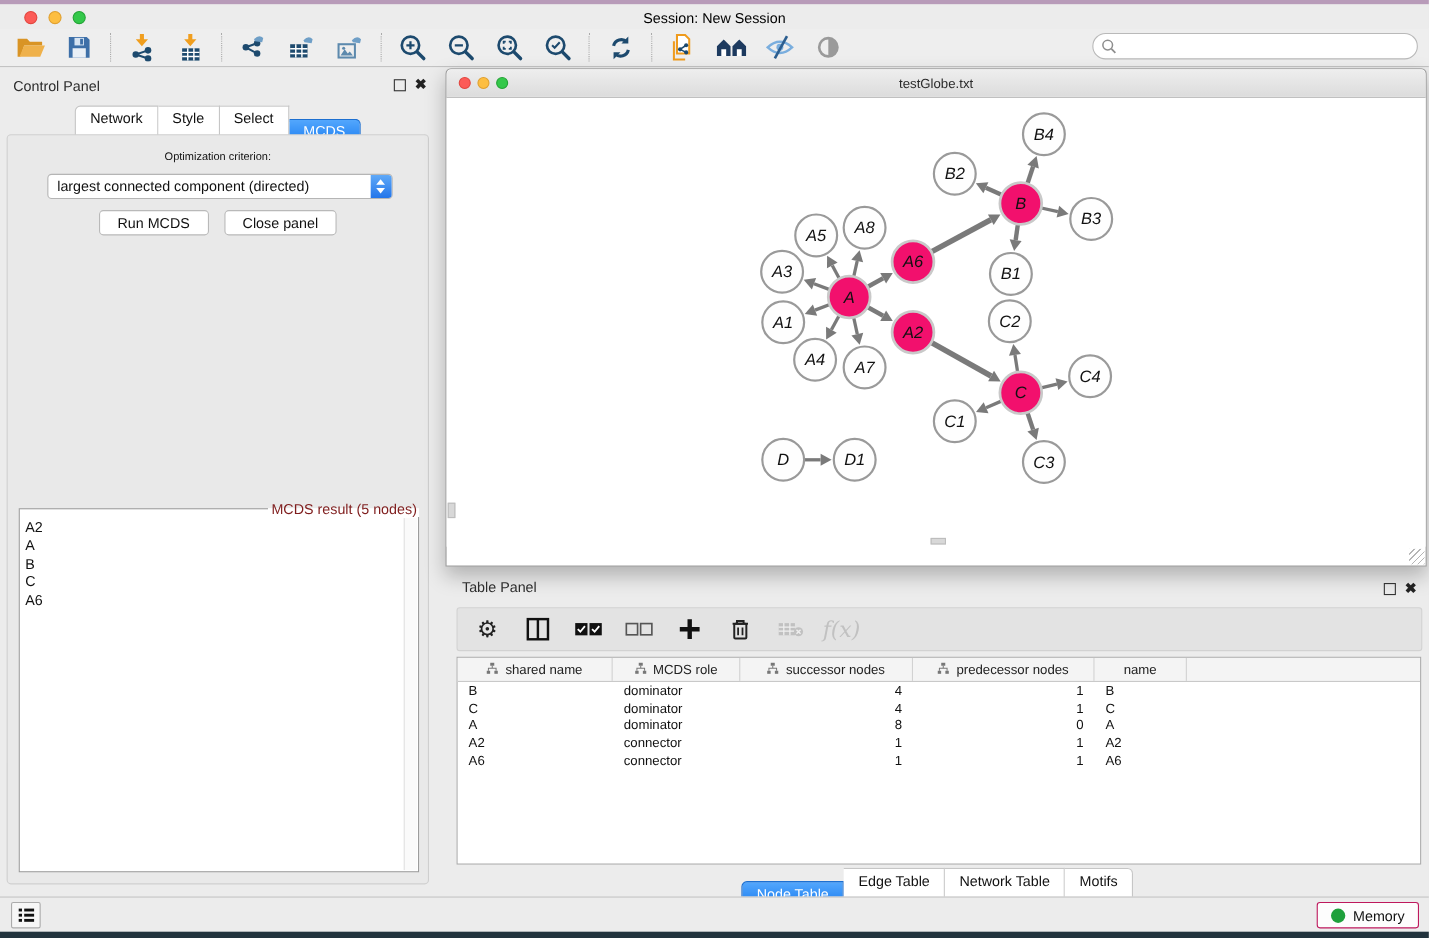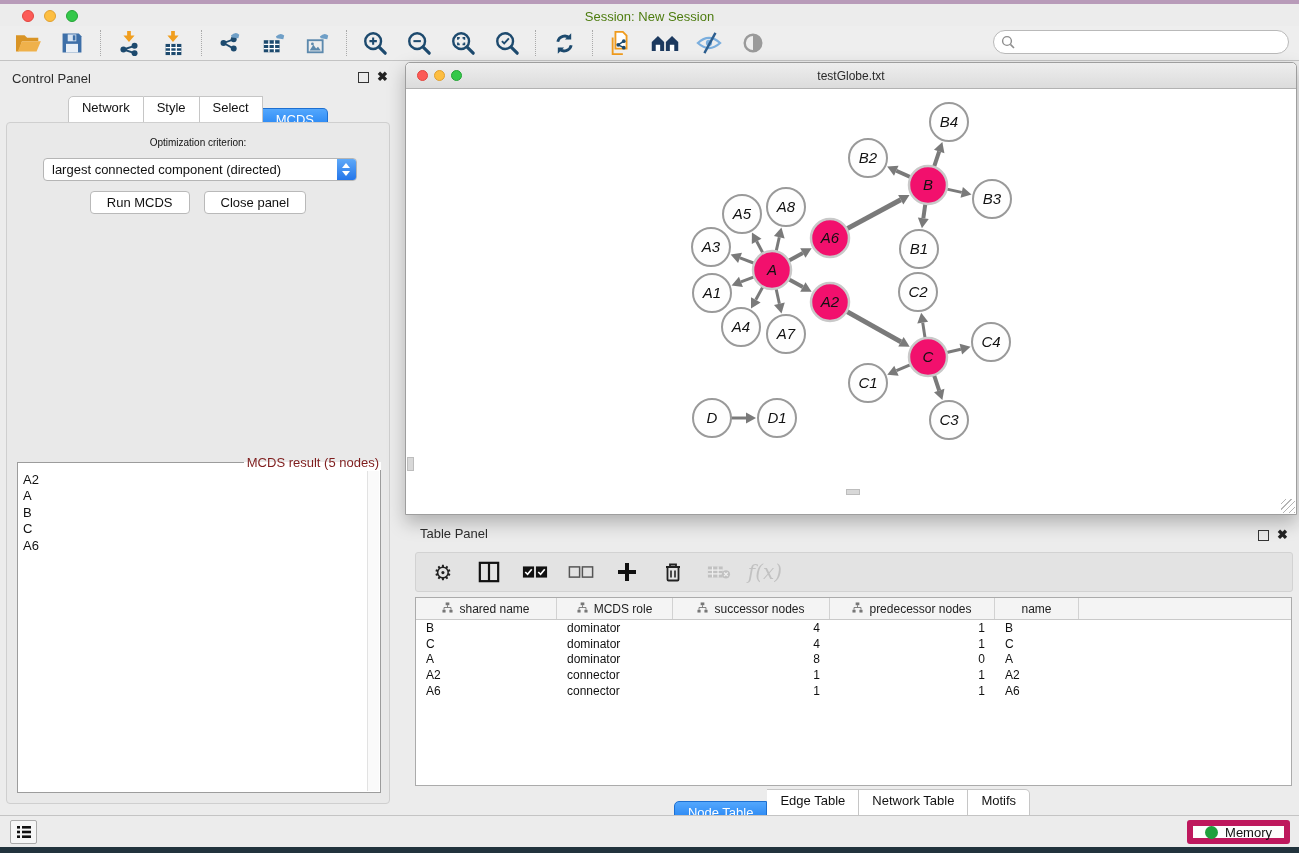--- a/index.html
+++ b/index.html
@@ -7,21 +7,21 @@
   body { font-family:"Liberation Sans", sans-serif; background:#ececec; overflow:hidden; }
   .app { position:relative; width:1299px; height:853px; background:#ececec; }
 
   
   .top-strip { position:absolute; left:0; top:0; width:100%; height:4px; background:#b89bb9; }
   .titlebar { position:absolute; left:0; top:4px; width:100%; height:22px; background:#ececec; }
   .traffic { position:absolute; top:6px; width:12px; height:12px; border-radius:50%; }
   .t-red{ left:22px; background:#fc5b57; border:1px solid #e2463f;}
   .t-yellow{ left:44px; background:#fdbe41; border:1px solid #e0a030;}
   .t-green{ left:66px; background:#34c84a; border:1px solid #24a436;}
-  .win-title { position:absolute; top:5px; width:100%; text-align:center; font-size:13px; color:#4d7c0f; }
+  .win-title { position:absolute; top:5px; width:100%; text-align:center; font-size:13px; color:#000000; }
 
   
   .toolbar { position:absolute; left:0; top:26px; width:100%; height:35px; background:#eeeeee; border-bottom:1px solid #c3c3c3; display:flex; align-items:center; }
   .tb-group { display:flex; align-items:center; gap:14px; padding:0 13px; }
   .tb-sep { width:1px; height:26px; border-left:1px dotted #aaa; }
   .tb-btn { width:30px; height:28px; display:flex; align-items:center; justify-content:center; cursor:pointer; }
   .search-wrap { position:absolute; right:10px; top:4px; width:296px; height:24px; }
   .search-wrap input { width:100%; height:100%; border:1px solid #b9b9b9; border-radius:12px; background:#fff; padding:0 10px 0 26px; font-size:13px; outline:none; }
   .search-glass { position:absolute; left:8px; top:5px; width:14px; height:14px; pointer-events:none; }
 
@@ -84,21 +84,21 @@
   .thead { display:flex; height:22px; background:#f4f4f4; border-bottom:1px solid #c9c9c9; }
   .th { display:flex; align-items:center; gap:6px; font-size:12px; color:#222; border-right:1px solid #d2d2d2; justify-content:center; }
   .trow { display:flex; height:15.8px; align-items:center; }
   .td { font-size:12px; color:#111; padding:0 10px; white-space:nowrap; }
   .td.num { text-align:right; }
   .tp-tabs { position:absolute; left:405px; top:789px; width:894px; display:flex; justify-content:center; }
 
   
   .statusbar { position:absolute; left:0; top:815px; width:100%; height:32px; background:#ececec; border-top:1px solid #c4c4c4; }
   .list-btn { position:absolute; left:10px; top:4px; width:27px; height:24px; background:#f6f6f6; border:1px solid #ababab; border-radius:2px; display:flex; align-items:center; justify-content:center; cursor:pointer; }
-  .memory-btn { position:absolute; right:9px; top:4px; height:24px; background:#fdfdfd; border:6px solid #be185d; border-radius:3px; display:flex; align-items:center; gap:7px; padding:0 12px; cursor:pointer; }
+  .memory-btn { position:absolute; right:9px; top:4px; height:24px; background:#fdfdfd; border:1px solid #be185d; border-radius:3px; display:flex; align-items:center; gap:7px; padding:0 12px; cursor:pointer; }
   .mem-dot { width:13px; height:13px; border-radius:50%; background:#1fa03c; }
   .memory-btn span { font-size:13px; color:#111; }
   .bottom-strip { position:absolute; left:0; top:847px; width:100%; height:6px; background:#22333d; }
 
   svg text { font-family:"Liberation Sans", sans-serif; }
 </style>
 </head>
 <body>
 
 <div class="app">

